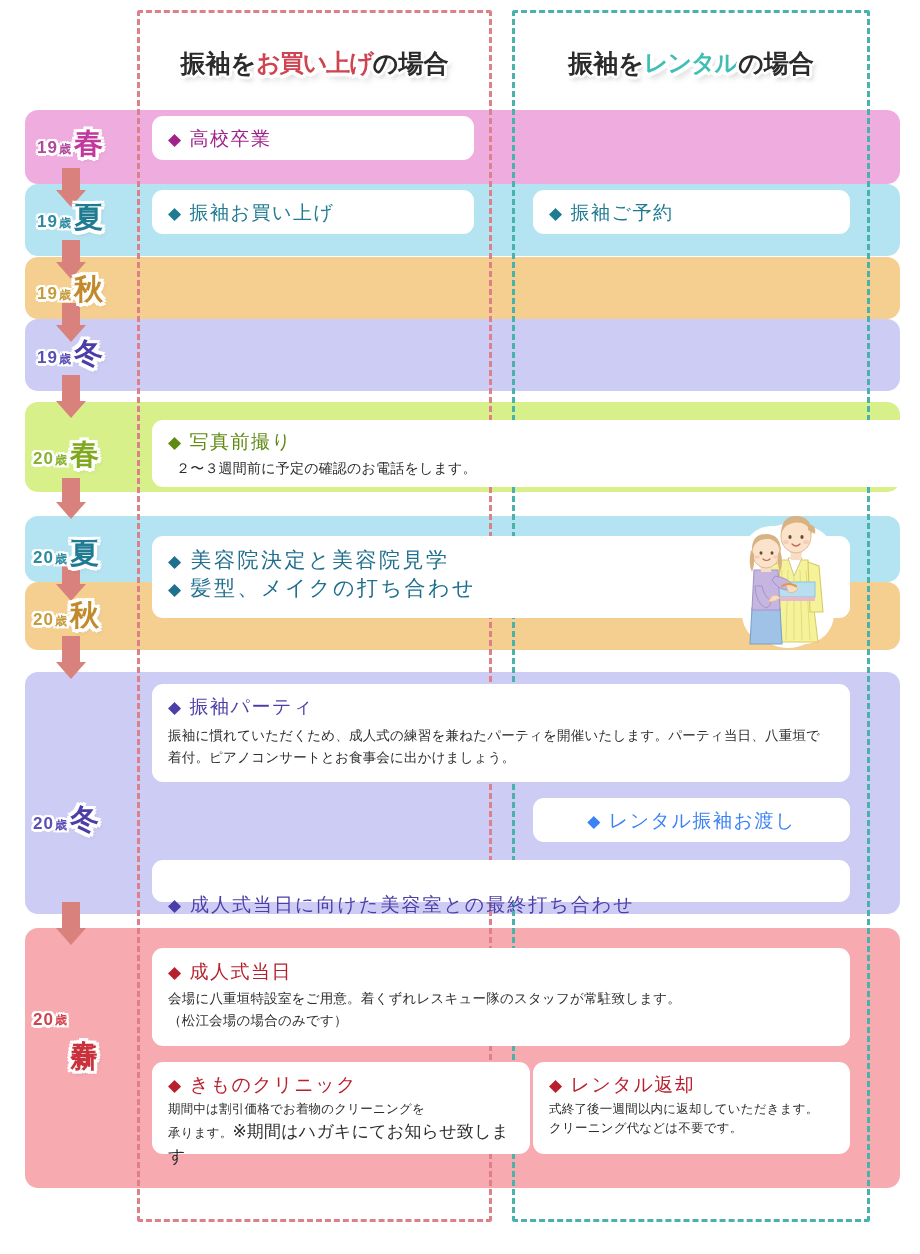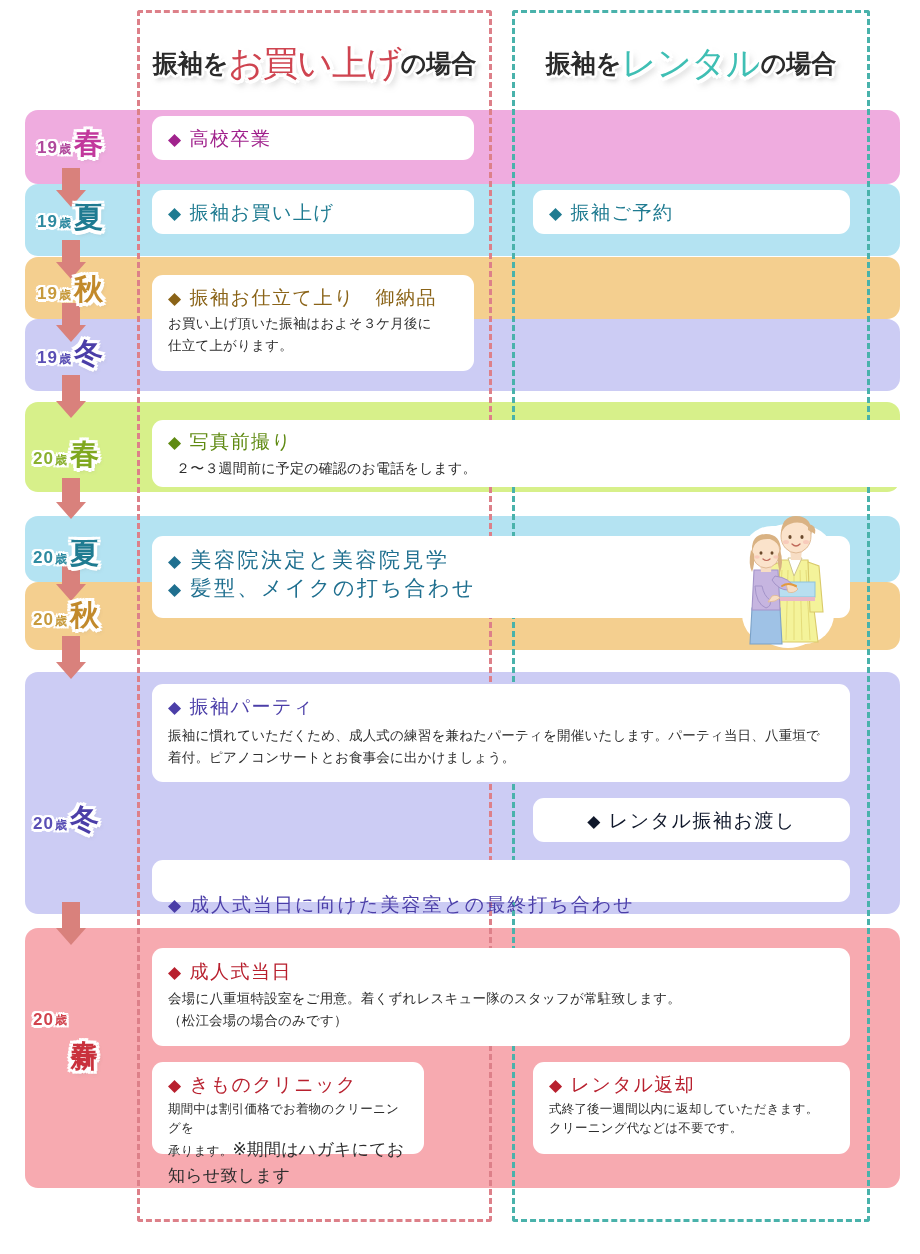--- a/index.html
+++ b/index.html
@@ -43,22 +43,22 @@
     font-size: 25px;
     font-weight: bold;
     color: #2b2b2b;
     letter-spacing: 0px;
     text-shadow:
       2px 2px 0 #fff, -2px 2px 0 #fff, 2px -2px 0 #fff, -2px -2px 0 #fff,
       0 3px 0 #fff, 0 -3px 0 #fff, 3px 0 0 #fff, -3px 0 0 #fff,
       3px 4px 5px rgba(140,140,140,0.55);
   }
   .hdr-accent {
-    font-size: 35px;
-    font-weight: normal;
+    font-size: 24px;
+    font-weight: bold;
     letter-spacing: -1px;
     text-shadow:
       3px 3px 0 #fff, -3px 3px 0 #fff, 3px -3px 0 #fff, -3px -3px 0 #fff,
       0 4px 0 #fff, 0 -4px 0 #fff, 4px 0 0 #fff, -4px 0 0 #fff,
       4px 5px 6px rgba(140,140,140,0.6);
   }
   #hdr-buy-accent  { color: #cf4450; }
   #hdr-rent-accent { color: #3fbfb4; }
 
   
@@ -265,29 +265,20 @@
       <span class="dia">◆</span><span>高校卒業</span>
     </div>
   </div>
 
   <div class="card" style="left:152px; top:190px; width:322px; height:44px; padding-top:10px;">
     <div class="card-title" style="color:#1f7b91;">
       <span class="dia">◆</span><span>振袖お買い上げ</span>
     </div>
   </div>
 
-  <div class="card" style="left:152px; top:275px; width:322px; height:96px; padding-top:10px;">
-    <div class="card-title" style="color:#8a6317;">
-      <span class="dia">◆</span><span>振袖お仕立て上り　御納品</span>
-    </div>
-    <div class="card-body">
-      <div>お買い上げ頂いた振袖はおよそ３ケ月後に</div>
-      <div>仕立て上がります。</div>
-    </div>
-  </div>
 
   <div class="card" style="left:152px; top:420px; width:833px; height:67px; padding-top:9px;">
     <div class="card-title" style="color:#5f8a12;">
       <span class="dia">◆</span><span>写真前撮り</span>
     </div>
     <div class="card-body" style="font-size:14px; padding-left:8px;">
       <div>２〜３週間前に予定の確認のお電話をします。</div>
     </div>
   </div>
 
@@ -319,38 +310,38 @@
   <div class="card" style="left:152px; top:948px; width:698px; height:98px; padding-top:11px;">
     <div class="card-title" style="color:#b8202e;">
       <span class="dia">◆</span><span>成人式当日</span>
     </div>
     <div class="card-body" style="margin-top:3px;">
       <div>会場に八重垣特設室をご用意。着くずれレスキュー隊のスタッフが常駐致します。</div>
       <div>（松江会場の場合のみです）</div>
     </div>
   </div>
 
-  <div class="card" style="left:152px; top:1062px; width:272px; height:92px; padding-top:10px;">
+  <div class="card" style="left:152px; top:1062px; width:378px; height:92px; padding-top:10px;">
     <div class="card-title" style="color:#b8202e;">
       <span class="dia">◆</span><span>きものクリニック</span>
     </div>
     <div class="card-body" style="font-size:12.5px; line-height:1.5;">
       <div>期間中は割引価格でお着物のクリーニングを</div>
       <div><span>承ります。</span><span class="small">※期間はハガキにてお知らせ致します</span></div>
     </div>
   </div>
 
   <div class="card" style="left:533px; top:190px; width:317px; height:44px; padding-top:10px;">
     <div class="card-title" style="color:#1f7b91;">
       <span class="dia">◆</span><span>振袖ご予約</span>
     </div>
   </div>
 
   <div class="card" style="left:533px; top:798px; width:317px; height:44px; padding-top:10px;">
-    <div class="card-title center-title" style="color:#0f172a;">
+    <div class="card-title center-title" style="color:#3b82f6;">
       <span class="dia">◆</span><span>レンタル振袖お渡し</span>
     </div>
   </div>
 
   <div class="card" style="left:533px; top:1062px; width:317px; height:92px; padding-top:10px;">
     <div class="card-title" style="color:#b8202e;">
       <span class="dia">◆</span><span>レンタル返却</span>
     </div>
     <div class="card-body" style="font-size:12.5px; line-height:1.5;">
       <div>式終了後一週間以内に返却していただきます。</div>

